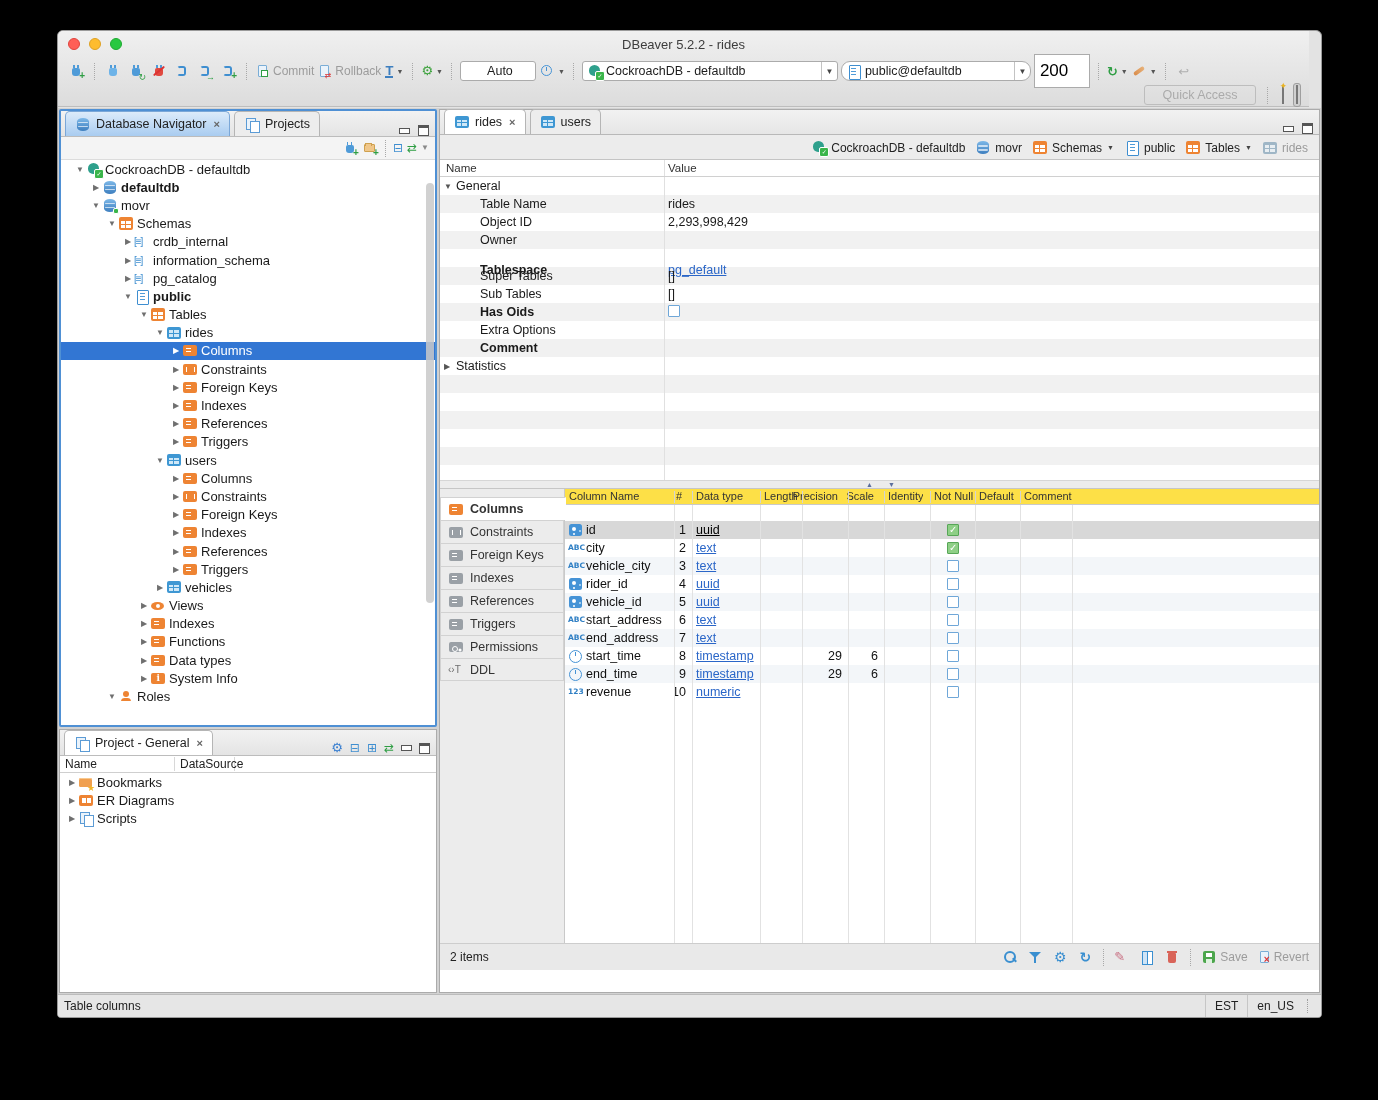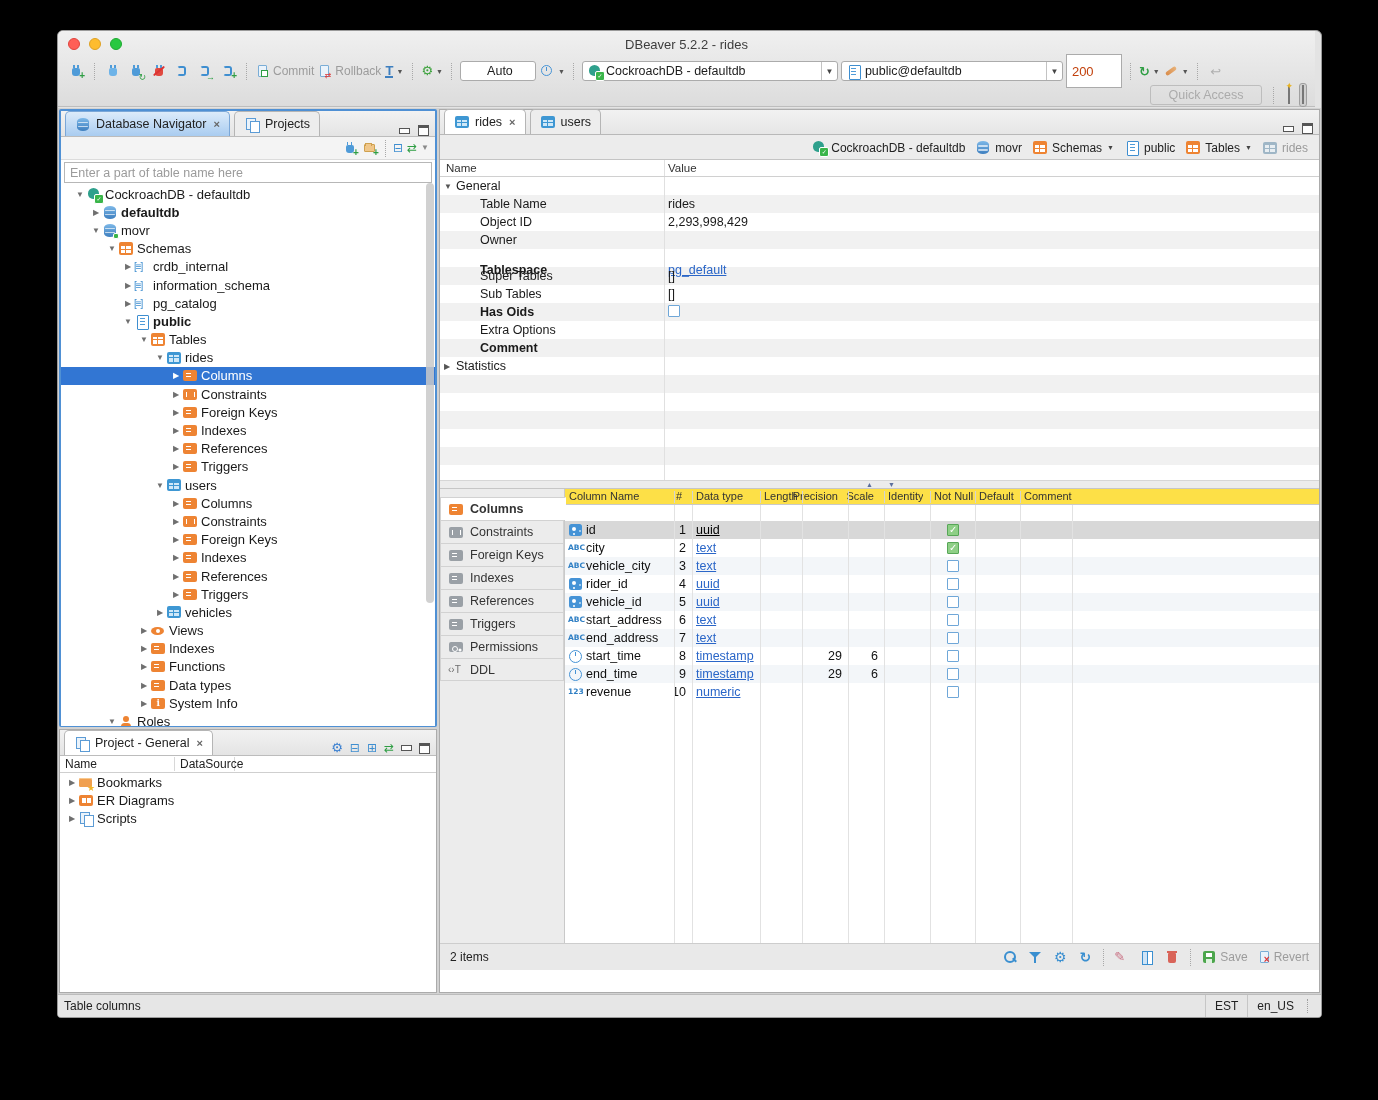--- a/index.html
+++ b/index.html
@@ -4,38 +4,38 @@
 <style>
   * { margin:0; padding:0; box-sizing:border-box; }
   html,body { background:#000; }
   body { font-family:"Liberation Sans","DejaVu Sans",sans-serif; -webkit-font-smoothing:antialiased; }
   .canvas { position:relative; width:1378px; height:1100px; background:#000; overflow:hidden; }
   .window { position:absolute; left:57px; top:30px; width:1265px; height:988px;
             background:#e3e3e3; border-radius:6px 6px 4px 4px; overflow:hidden;
             box-shadow:0 18px 45px rgba(0,0,0,.65); border:1px solid #9a9a9a; }
 
   
-  .chrome { position:absolute; left:0; top:0; right:6px; height:76px;
+  .chrome { position:absolute; left:0; top:0; right:12px; height:76px;
             background:linear-gradient(#f0f0f0,#dcdcdc); border-bottom:1px solid #bdbdbd; }
   .titlebar { position:relative; height:27px; }
   .traffic { position:absolute; top:7px; left:10px; display:flex; gap:9px; }
   .light { width:12px; height:12px; border-radius:50%; }
   .light.red { background:#ff5f57; border:1px solid #e0443e; }
   .light.yellow { background:#febc2e; border:1px solid #dea123; }
   .light.green { background:#28c840; border:1px solid #1eaa31; }
   .title { position:absolute; left:0; right:0; top:6px; text-align:center; font-size:13px; color:#3d3d3d; }
 
   .toolbar { position:absolute; left:0; right:0; top:27px; height:26px; display:flex; align-items:center; padding:0 8px; gap:3px; }
   .tb-sep { width:1px; height:17px; border-left:1px dotted #a8a8a8; margin:0 5px; }
   .tbi { height:20px; min-width:20px; display:flex; align-items:center; justify-content:center; gap:2px; position:relative; border-radius:3px; }
   .tbi .lbl { font-size:12px; color:#9c9c9c; }
   .caret { font-size:7px; color:#555; margin-left:1px; }
   .combo { height:20px; background:#fff; border:1px solid #ababab; border-radius:3px; display:flex; align-items:center; font-size:12.5px; color:#1c1c1c; padding-left:4px; }
   .combo .carebox { margin-left:auto; align-self:stretch; width:16px; border-left:1px solid #c3c3c3; display:flex; align-items:center; justify-content:center; font-size:8px; color:#444; }
-  .numbox { width:56px; height:20px; background:#fff; border:1px solid #ababab; font-size:13px; color:#c2410c; padding:16px 5px; }
+  .numbox { width:56px; height:20px; background:#fff; border:1px solid #ababab; font-size:17px; color:#000000; padding:16px 5px; }
   .tb2 { position:absolute; right:8px; top:53px; height:22px; display:flex; align-items:center; gap:6px; }
   .quick { width:112px; height:20px; border:1px solid #bdbdbd; border-radius:3px; color:#ababab; font-size:12.5px; display:flex; align-items:center; justify-content:center; background:transparent; }
 
   
   .ic { position:relative; display:inline-block; width:16px; height:16px; flex:none; }
   .plug { position:absolute; left:4px; top:5px; width:8px; height:8px; background:#4f9bd8; border-radius:2px 2px 3px 3px; }
   .plug::before { content:""; position:absolute; left:1px; top:-3px; width:1.5px; height:3px; background:#4f9bd8; box-shadow:4px 0 0 #4f9bd8; }
   .plug.solid { background:#6db3e8; }
   .plug.red { background:#e0493f; }
   .badge-plus { position:absolute; right:-1px; bottom:-1px; color:#2f9e44; font-size:10px; font-weight:bold; line-height:8px; }
@@ -319,21 +319,21 @@
               <span class="clockic"></span>
             </span>
             <span class="caret">▼</span>
           </span>
         <span class="tb-sep"></span>
         <span class="combo" style="width:256px;">
           <span class="ti ti-cockroach"></span>
           <span style="margin-left:3px;">CockroachDB - defaultdb</span>
           <span class="carebox">▼</span>
         </span>
-        <span class="combo" style="width:222px;">
+        <span class="combo" style="width:190px;border-radius:9px;">
           <span class="ti ti-schema"></span>
           <span style="margin-left:3px;">public@defaultdb</span>
           <span class="carebox">▼</span>
         </span>
         <input class="numbox" value="200" style="">
         <span class="tb-sep"></span>
         <span class="tbi">
             <span class="syncg">↻</span>
             <span class="caret">▼</span>
           </span>
@@ -381,23 +381,20 @@
               <span class="badge-plus">+</span>
             </span>
           <span class="ic">
               <span class="folderplus"></span>
               <span class="badge-plus">+</span>
             </span>
           <span class="tb-sep" style="margin:0 3px;"></span>
           <span class="mini">⊟</span>
           <span class="mini green">⇄</span>
           <span class="mini gray">▼</span>
-        </div>
-        <div class="filter">
-          <input placeholder="Enter a part of table name here" style="">
         </div>
         <div class="tree" id="nav-tree">
             <div class="trow" style="padding-left: 13px;">
               <span class="arr">▼</span>
               <span class="ti ti-cockroach"></span>
               <span class="tlabel">CockroachDB - defaultdb</span>
             </div>
             <div class="trow bold" style="padding-left: 29px;">
               <span class="arr">▶</span>
               <span class="ti ti-db"></span>

